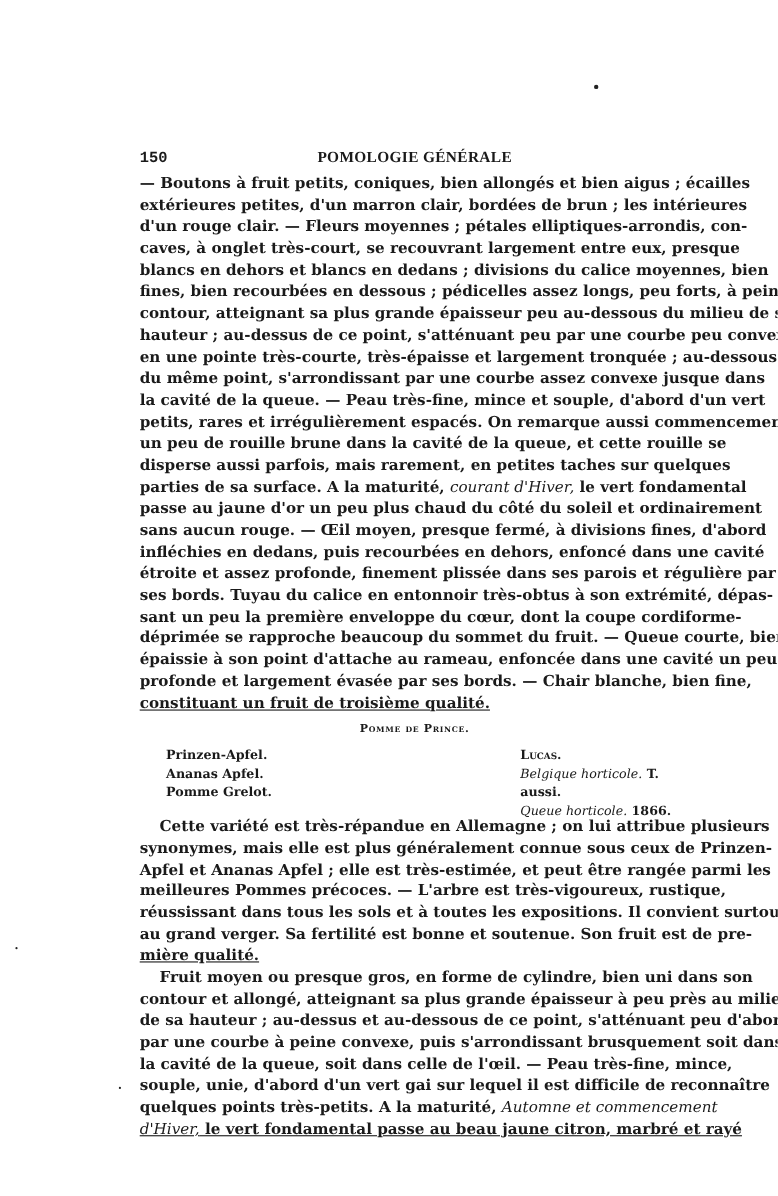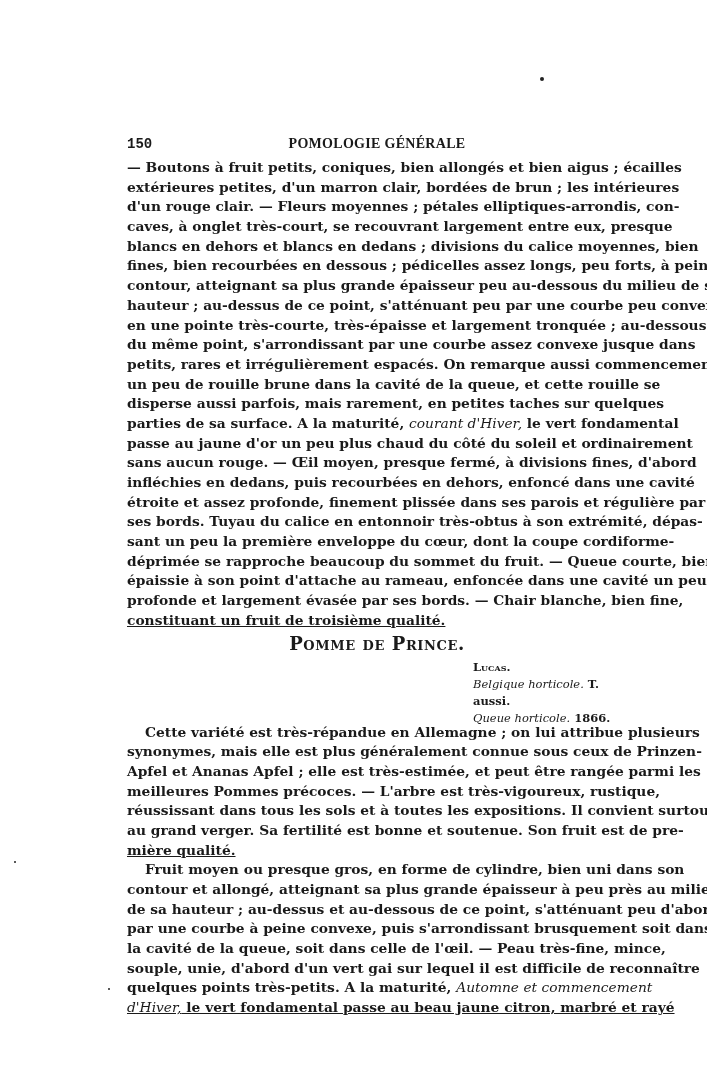--- a/index.html
+++ b/index.html
@@ -9,21 +9,21 @@
   .header { position: absolute; left: 127px; top: 136px; width: 500px; height: 20px; }
   .page-number { position: absolute; left: 0; top: 0; font-size: 14px; font-weight: bold; font-family: Liberation Mono, monospace; }
   .running-title { position: absolute; left: 0; width: 500px; top: 0; text-align: center;
                    font-size: 14px; letter-spacing: 0.3px; font-weight: bold; font-family: Liberation Serif, serif; }
   .body { position: absolute; left: 127px; top: 158px; width: 500px; }
   .line { font-size: 13.8px; line-height: 19.7px; height: 19.7px; white-space: nowrap;
           text-align: justify; text-align-last: justify; font-weight: 600; }
   .line.last { text-align-last: left; text-decoration: underline; }
   .line.indent { padding-left: 18px; }
   .line i { font-weight: 500; }
-  .section-title { font-size: 18px; text-align: center; line-height: 22px; height: 26px;
+  .section-title { font-size: 10px; text-align: center; line-height: 22px; height: 26px;
                    font-variant: small-caps; letter-spacing: 0.6px; padding-top: 2px; font-weight: 600; }
   .synonyms { position: relative; height: 58px; font-size: 11.5px; line-height: 17px; margin-bottom: 6px; font-weight: 600; }
   .syn-left { position: absolute; left: 24px; top: 0; }
   .syn-right { position: absolute; left: 346px; top: 0; }
   .syn-right i { font-weight: 500; }
   .syn-right .sc { font-variant: small-caps; }
   .speck { position: absolute; background: #222; border-radius: 50%; }
 </style>
 </head>
 <body>
@@ -43,39 +43,45 @@
         <div class="line">— Boutons à fruit petits, coniques, bien allongés et bien aigus ; écailles</div>
         <div class="line">extérieures petites, d'un marron clair, bordées de brun ; les intérieures</div>
         <div class="line">d'un rouge clair. — Fleurs moyennes ; pétales elliptiques-arrondis, con-</div>
         <div class="line">caves, à onglet très-court, se recouvrant largement entre eux, presque</div>
         <div class="line">blancs en dehors et blancs en dedans ; divisions du calice moyennes, bien</div>
         <div class="line">fines, bien recourbées en dessous ; pédicelles assez longs, peu forts, à peine</div>
         <div class="line">contour, atteignant sa plus grande épaisseur peu au-dessous du milieu de sa</div>
         <div class="line">hauteur ; au-dessus de ce point, s'atténuant peu par une courbe peu convexe</div>
         <div class="line">en une pointe très-courte, très-épaisse et largement tronquée ; au-dessous</div>
         <div class="line">du même point, s'arrondissant par une courbe assez convexe jusque dans</div>
+        <div class="line">la cavité de la queue. — Peau très-fine, mince et souple, d'abord d'un vert</div>
         <div class="line">petits, rares et irrégulièrement espacés. On remarque aussi commencement</div>
         <div class="line">un peu de rouille brune dans la cavité de la queue, et cette rouille se</div>
         <div class="line">disperse aussi parfois, mais rarement, en petites taches sur quelques</div>
         <div class="line"><span>parties de sa surface. A la maturité, </span><i>courant d'Hiver,</i><span> le vert fondamental</span></div>
         <div class="line">passe au jaune d'or un peu plus chaud du côté du soleil et ordinairement</div>
         <div class="line">sans aucun rouge. — Œil moyen, presque fermé, à divisions fines, d'abord</div>
         <div class="line">infléchies en dedans, puis recourbées en dehors, enfoncé dans une cavité</div>
         <div class="line">étroite et assez profonde, finement plissée dans ses parois et régulière par</div>
         <div class="line">ses bords. Tuyau du calice en entonnoir très-obtus à son extrémité, dépas-</div>
         <div class="line">sant un peu la première enveloppe du cœur, dont la coupe cordiforme-</div>
         <div class="line">déprimée se rapproche beaucoup du sommet du fruit. — Queue courte, bien</div>
         <div class="line">épaissie à son point d'attache au rameau, enfoncée dans une cavité un peu</div>
         <div class="line">profonde et largement évasée par ses bords. — Chair blanche, bien fine,</div>
         <div class="line last">constituant un fruit de troisième qualité.</div>
       </div>
 
     <div class="section-title">Pomme de Prince.</div>
 
     <div class="synonyms">
+      <div class="syn-left">
+        <div>Prinzen-Apfel.</div>
+        <div>Ananas Apfel.</div>
+        <div>Pomme Grelot.</div>
+      </div>
       <div class="syn-right">
         <div class="sc">Lucas.</div>
         <div><i>Belgique horticole.</i><span> T. aussi.</span></div>
         <div><i>Queue horticole.</i><span> 1866.</span></div>
       </div>
     </div>
 
     <div id="p2">
         <div class="line indent">Cette variété est très-répandue en Allemagne ; on lui attribue plusieurs</div>
         <div class="line">synonymes, mais elle est plus généralement connue sous ceux de Prinzen-</div>

